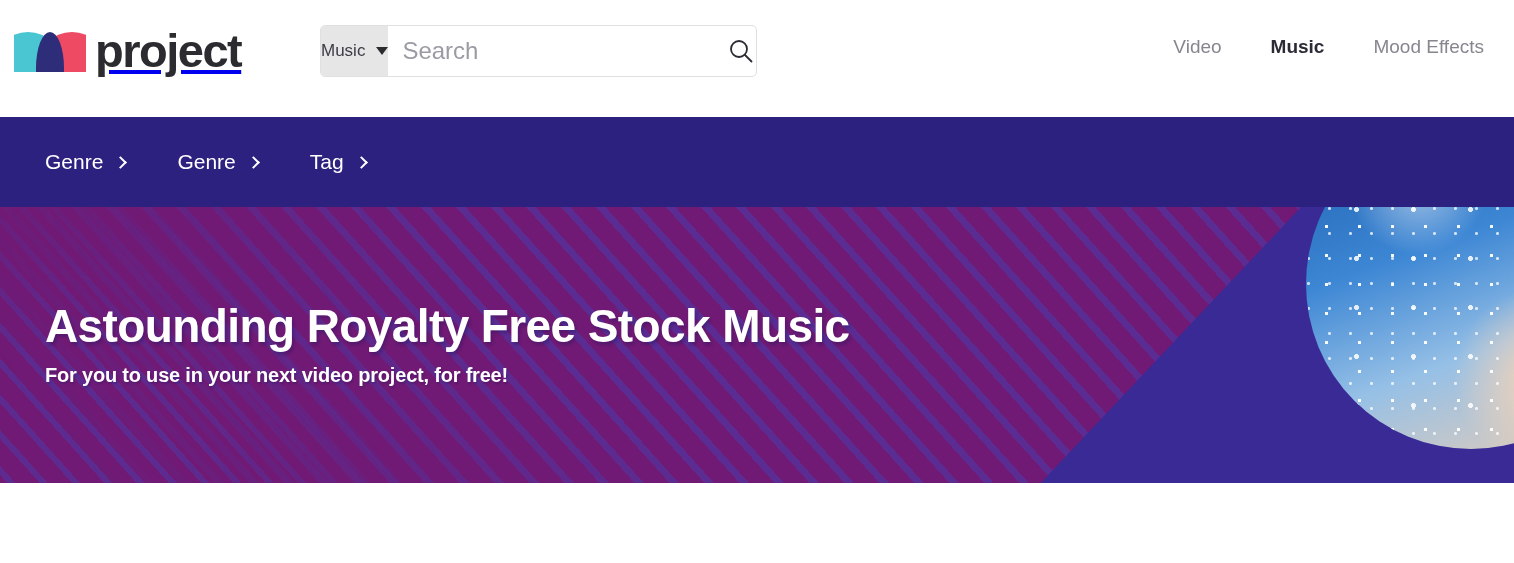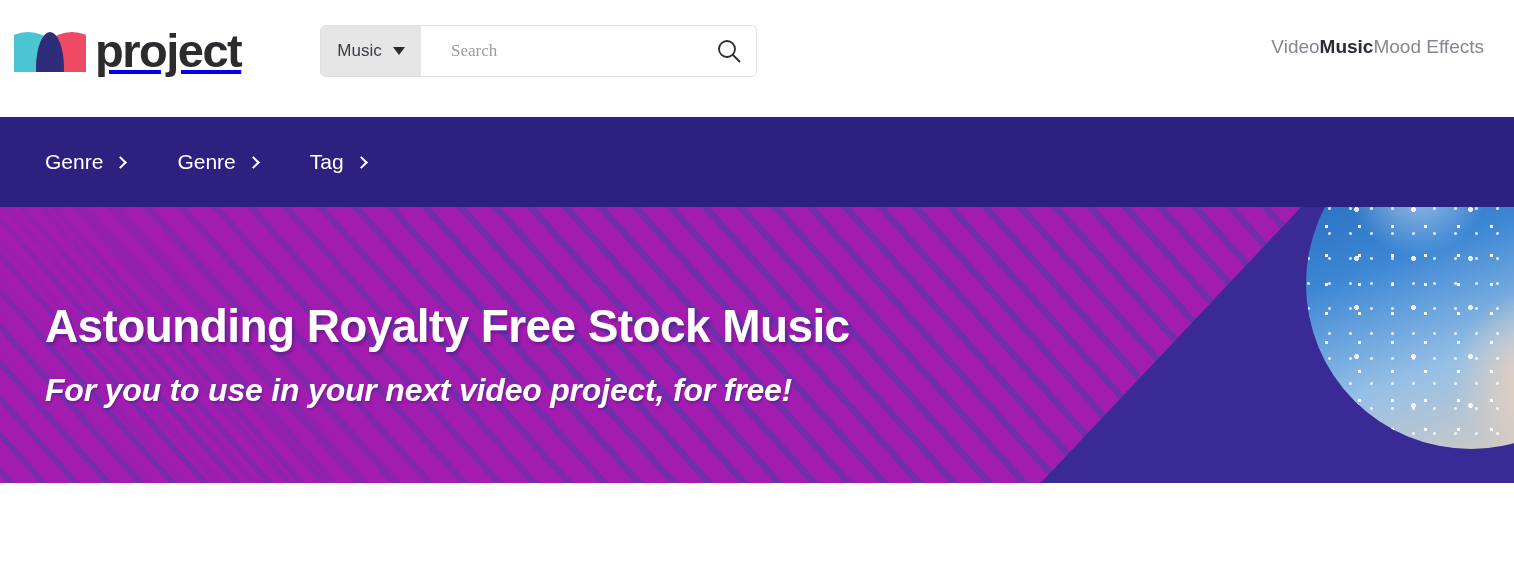--- a/index.html
+++ b/index.html
@@ -97,44 +97,45 @@
   .caret-down {
     width: 0; height: 0;
     border-left: 6px solid transparent;
     border-right: 6px solid transparent;
     border-top: 8px solid #2b2b30;
   }
   .hs-input {
     flex: 1;
     border: none;
     outline: none;
-    font-size: 17px;
+    font-size: 24px;
     color: #32323c;
-    padding: 0 30px;
-    font-family: Liberation Serif, serif;
+    padding: 0 14px;
+    font-family: Liberation Sans, sans-serif;
     background: transparent;
   }
   .hs-input::placeholder { color: #9b9ba4; }
   .hs-btn {
     width: 54px;
     display: flex;
     align-items: center;
     justify-content: center;
     background: transparent;
     border: none;
     cursor: pointer;
   }
 
   
   .nav-links {
     position: absolute;
     right: 30px;
     top: 36px;
     display: flex;
     align-items: flex-start;
+    gap: 49px;
   }
   .nav-link {
     font-size: 19px;
     color: #86868f;
     text-decoration: none;
     cursor: pointer;
     white-space: nowrap;
   }
   .nav-link.active { color: #2b2b35; font-weight: bold; }
 
@@ -169,21 +170,21 @@
     position: relative;
     top: 0px;
   }
 
   
   .hero {
     position: absolute;
     top: 207px; left: 0;
     width: 1514px;
     height: 276px;
-    background: #a21caf;
+    background: #701a75;
     overflow: hidden;
   }
   
   .hero-stripes {
     position: absolute;
     inset: -200px -200px -200px -200px;
     background: repeating-linear-gradient(
       48deg,
       rgba(74,60,170,0.55) 0px,
       rgba(74,60,170,0.55) 7px,
@@ -276,28 +277,27 @@
   .hero-title {
     font-size: 46px;
     font-weight: bold;
     color: #ffffff;
     letter-spacing: -0.6px;
     line-height: 1.05;
     text-shadow: 2px 3px 3px rgba(30,20,90,0.33);
     white-space: nowrap;
   }
   .hero-sub {
-    margin-top: 22px;
-    font-size: 32px;
+    margin-top: 14px;
+    font-size: 20px;
     font-weight: bold;
     color: #ffffff;
     letter-spacing: -0.2px;
     text-shadow: 1px 2px 2px rgba(30,20,90,0.3);
     white-space: nowrap;
-    font-style: italic;
   }
 
   
   .hero-search {
     margin-top: 25px;
     width: 686px;
     height: 56px;
     background: #ffffff;
     border-radius: 28px;
     display: flex;

